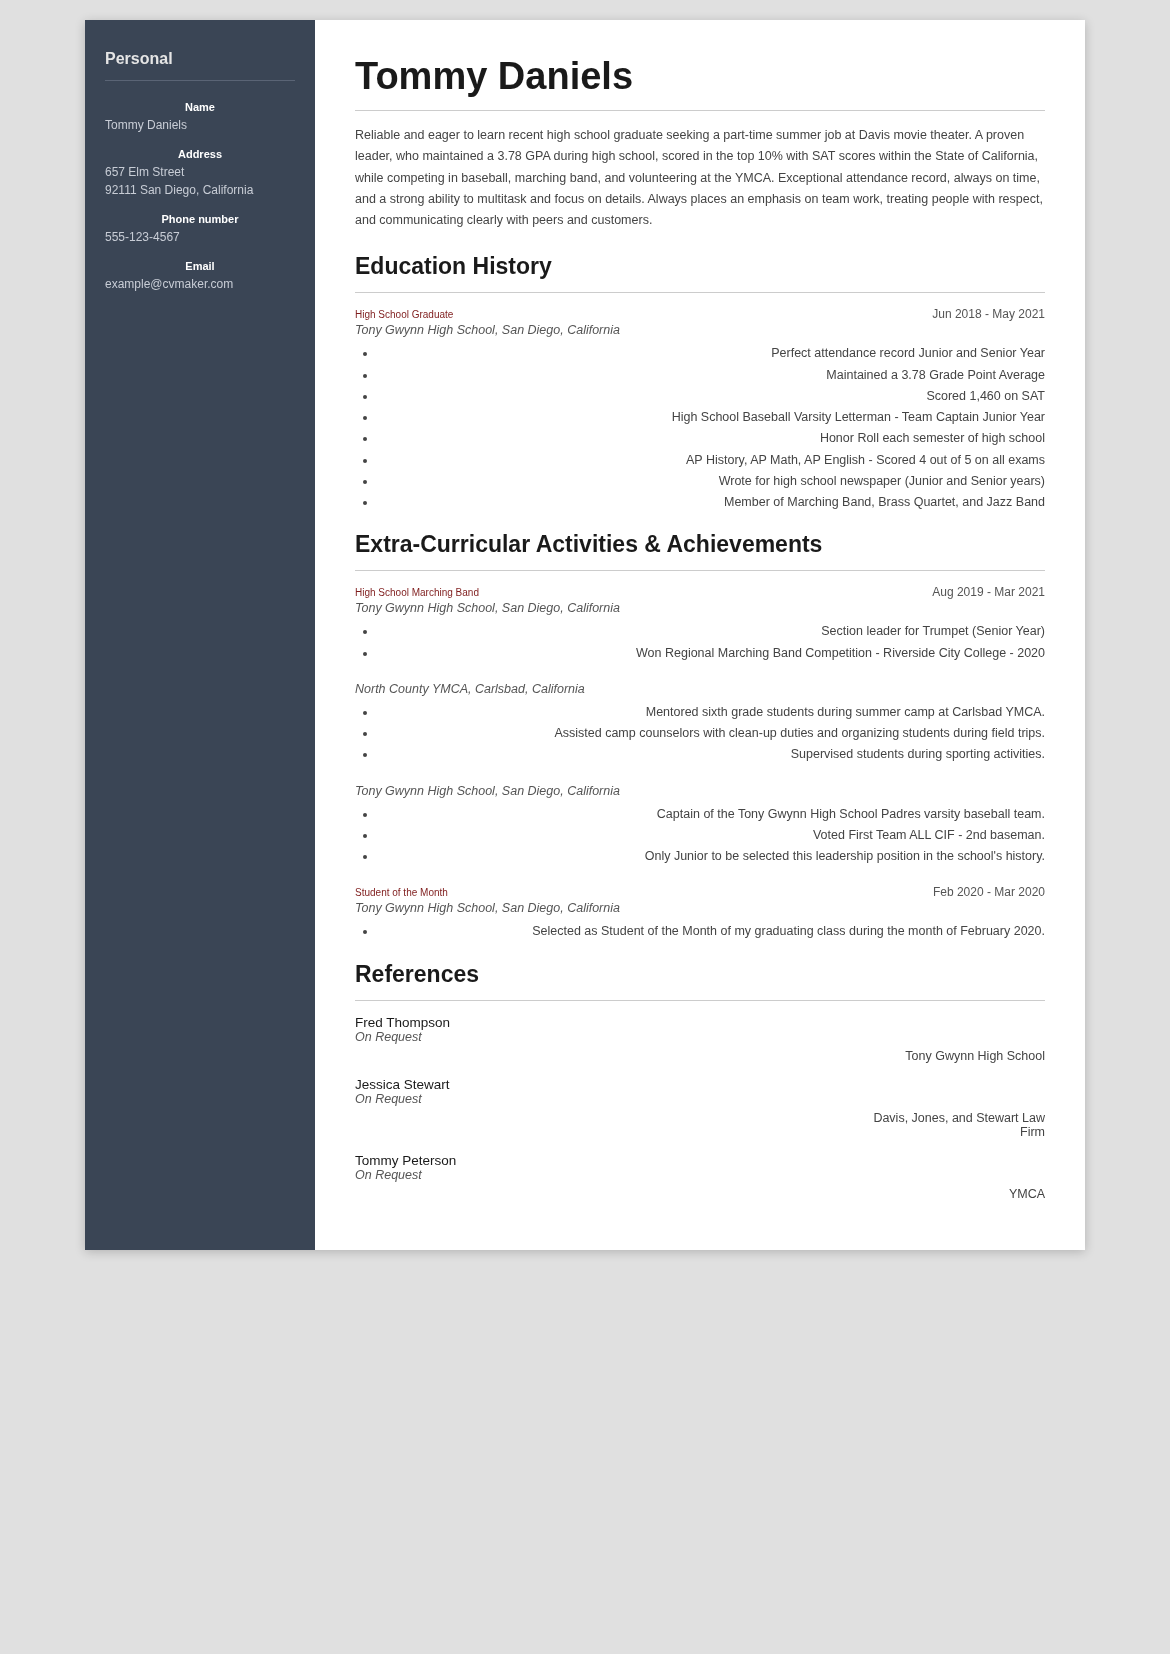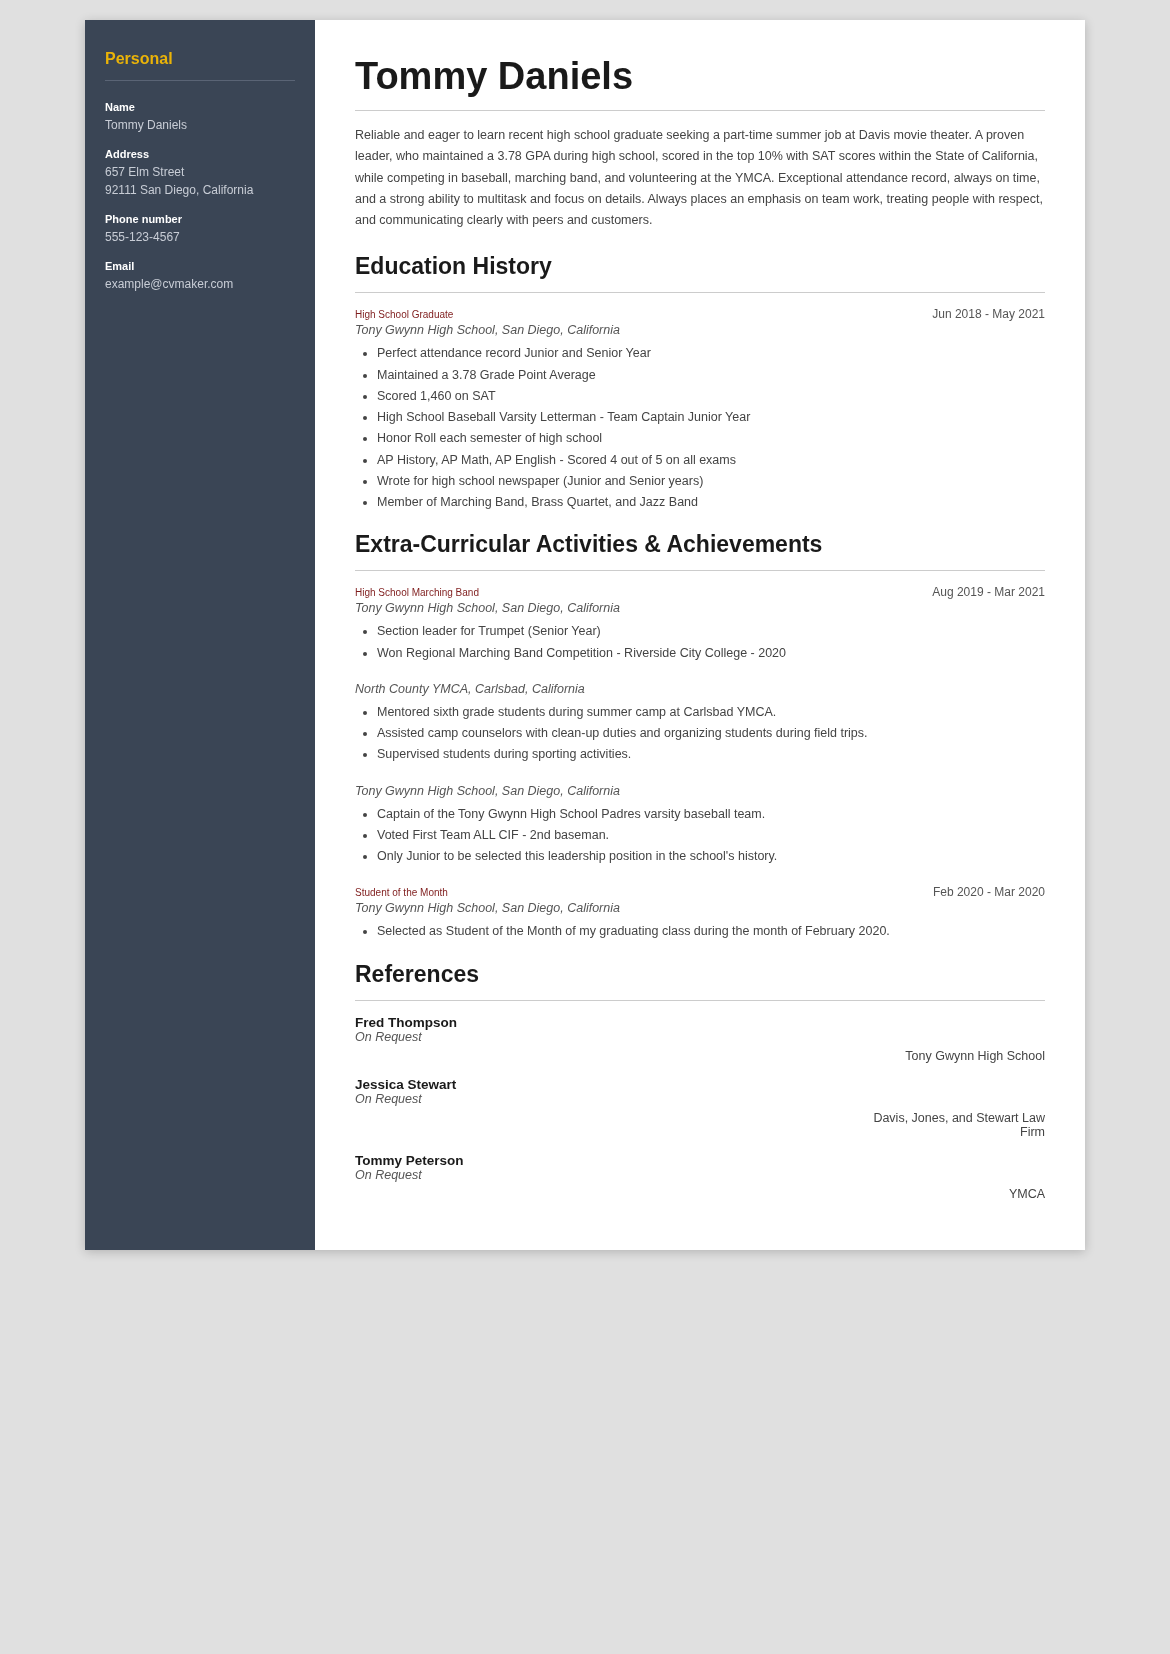--- a/index.html
+++ b/index.html
@@ -20,34 +20,35 @@
     .sidebar {
       width: 230px;
       min-width: 230px;
       background: #3a4555;
       color: #ffffff;
       padding: 30px 20px;
     }
     .sidebar-section-title {
       font-size: 16px;
       font-weight: bold;
-      color: #eab308;
+      color: #e5e5e5;
       margin-bottom: 12px;
     }
     .sidebar-divider {
       border: none;
       border-top: 1px solid #5a6475;
       margin-bottom: 20px;
     }
     .sidebar-field-label {
       font-size: 11px;
       font-weight: bold;
       color: #ffffff;
       margin-bottom: 3px;
       margin-top: 14px;
+      text-align: center;
     }
     .sidebar-field-value {
       font-size: 12px;
       color: #c8cdd6;
       line-height: 1.5;
     }
     
     .main {
       flex: 1;
       padding: 35px 40px;
@@ -103,29 +104,30 @@
       margin-bottom: 6px;
     }
     .entry-bullets {
       list-style: disc;
       padding-left: 22px;
     }
     .entry-bullets li {
       font-size: 12.5px;
       color: #444;
       line-height: 1.7;
+      text-align: right;
     }
     .ref-row {
       display: flex;
       justify-content: space-between;
       margin-bottom: 14px;
     }
     .ref-name {
       font-size: 13.5px;
-      font-weight: bold;
+      font-weight: normal;
       color: #1a1a1a;
     }
     .ref-subtitle {
       font-size: 12.5px;
       font-style: italic;
       color: #555;
     }
     .ref-org {
       font-size: 12.5px;
       color: #444;

